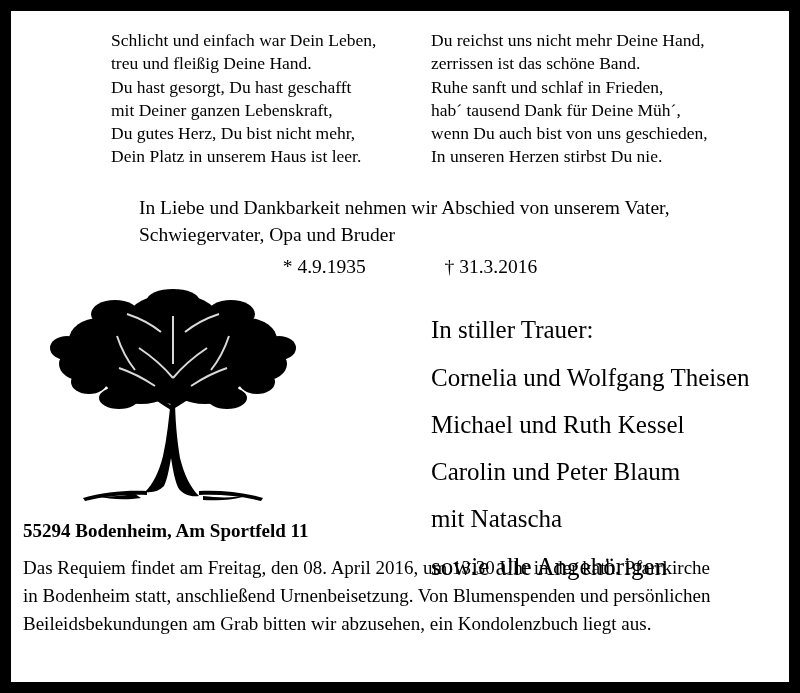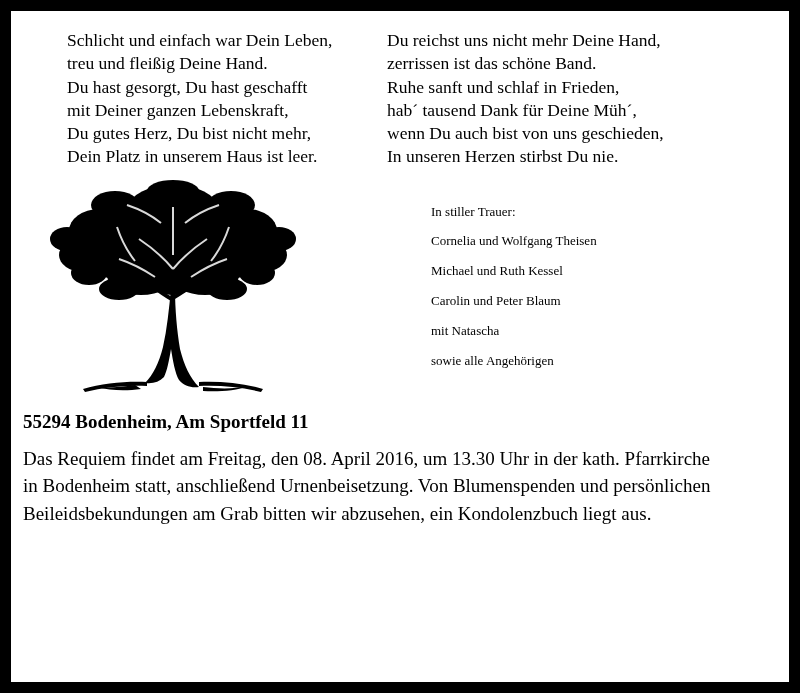--- a/index.html
+++ b/index.html
@@ -44,21 +44,21 @@
     display: flex;
     justify-content: flex-start;
     padding: 18px 0 0 0;
   }
   .poem-col {
     font-size: 17.5px;
     line-height: 1.33;
     white-space: pre-line;
   }
   .poem-left {
-    margin-left: 56px;
+    margin-left: 100px;
     width: 268px;
   }
   .poem-right {
     margin-left: 52px;
     width: 300px;
   }
 
   
   .dedication {
     margin: 26px 0 0 128px;
@@ -95,21 +95,21 @@
     position: absolute;
     left: 12px;
     top: 2px;
     width: 300px;
     height: 228px;
   }
   .mourners {
     position: absolute;
     left: 420px;
     top: 28px;
-    font-size: 13px;
+    font-size: 25px;
     line-height: 1.45;
   }
   .mourners .title { margin-bottom: 8px; }
   .mourners .line { white-space: pre; margin-top: 11px; }
 
   
   .address {
     margin: 4px 0 0 12px;
     font-size: 19px;
     font-weight: bold;
@@ -135,22 +135,28 @@
 Du gutes Herz, Du bist nicht mehr,
 Dein Platz in unserem Haus ist leer.</div>
       <div class="poem-col poem-right">Du reichst uns nicht mehr Deine Hand,
 zerrissen ist das schöne Band.
 Ruhe sanft und schlaf in Frieden,
 hab´ tausend Dank für Deine Müh´,
 wenn Du auch bist von uns geschieden,
 In unseren Herzen stirbst Du nie.</div>
     </div>
 
-
-
+    <div class="dedication">In Liebe und Dankbarkeit nehmen wir Abschied von unserem Vater,
+Schwiegervater, Opa und Bruder</div>
+
+
+    <div class="dates">
+      <span class="birth">* 4.9.1935</span>
+      <span class="death">† 31.3.2016</span>
+    </div>
 
     <div class="lower">
 
       <svg class="tree" viewBox="0 0 300 228" aria-hidden="true">
         <g fill="#000000">
 
           <path d="M148 112 C146 132 144 152 140 170 C136 186 130 198 122 206
                    C130 207 136 205 141 200 C144 194 146 184 148 172
                    C150 184 152 196 156 203 C161 209 168 211 176 210
                    C167 201 161 188 157 172 C154 154 152 132 152 112 Z"></path>

